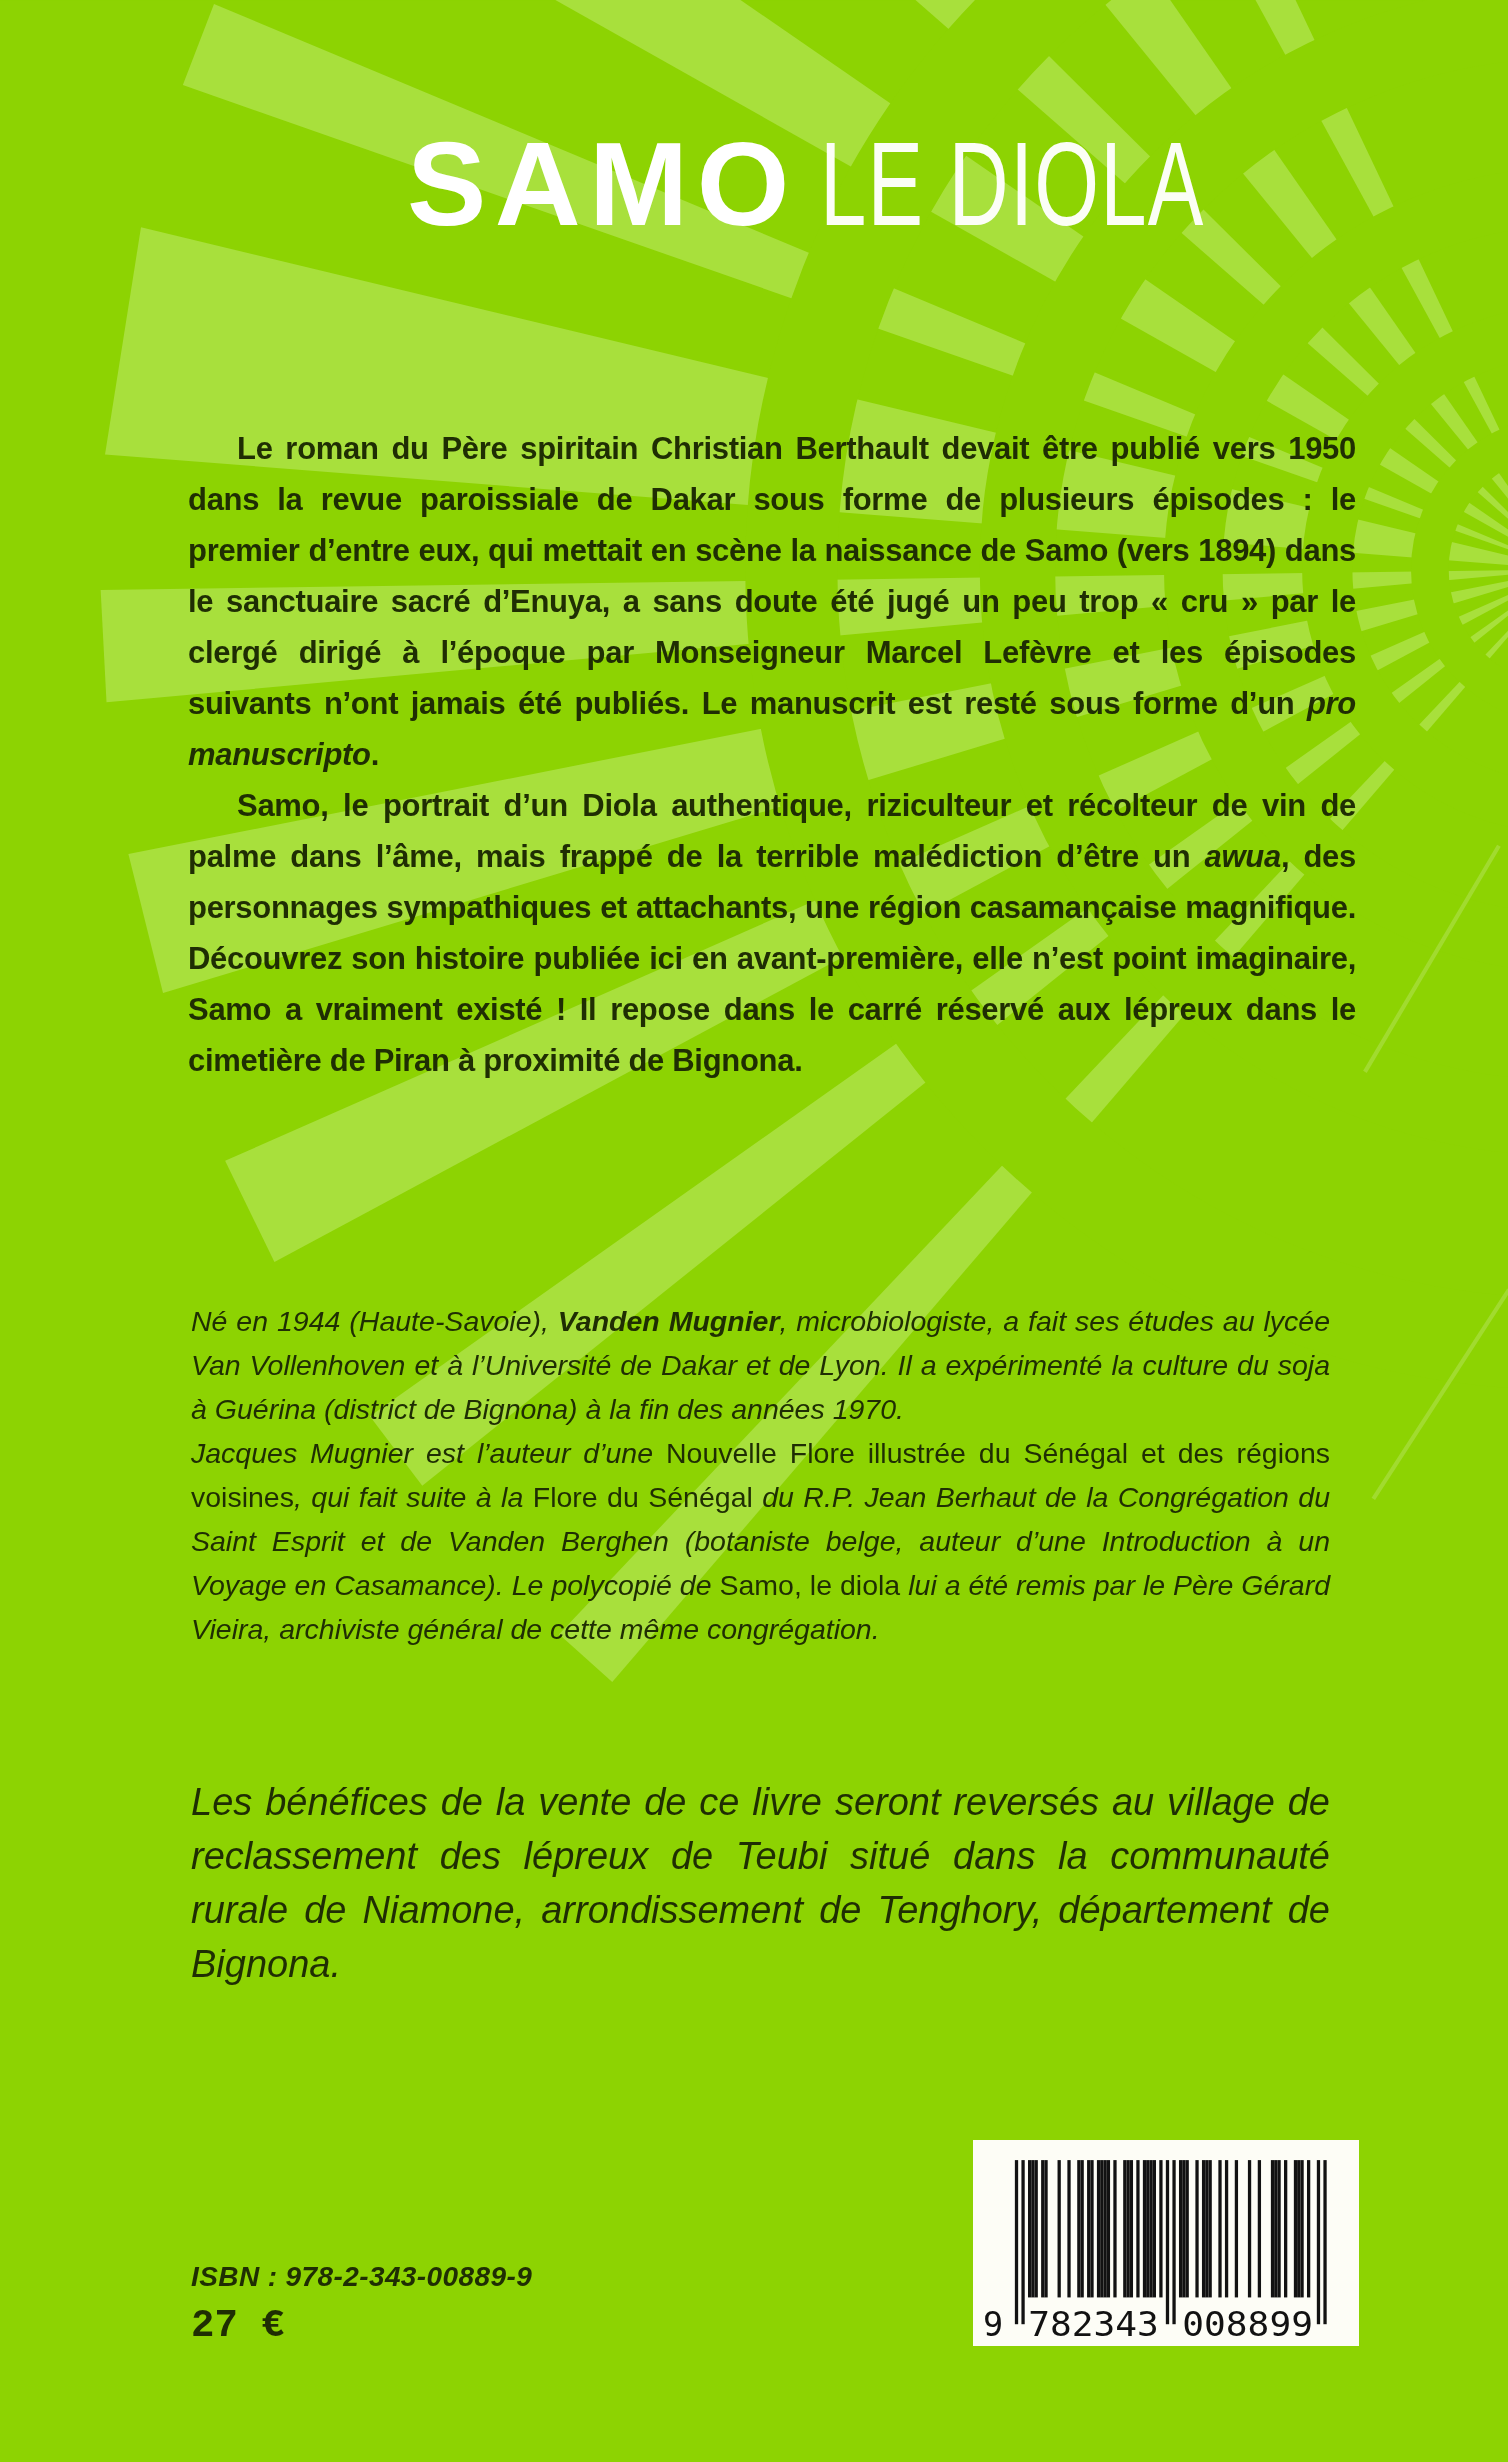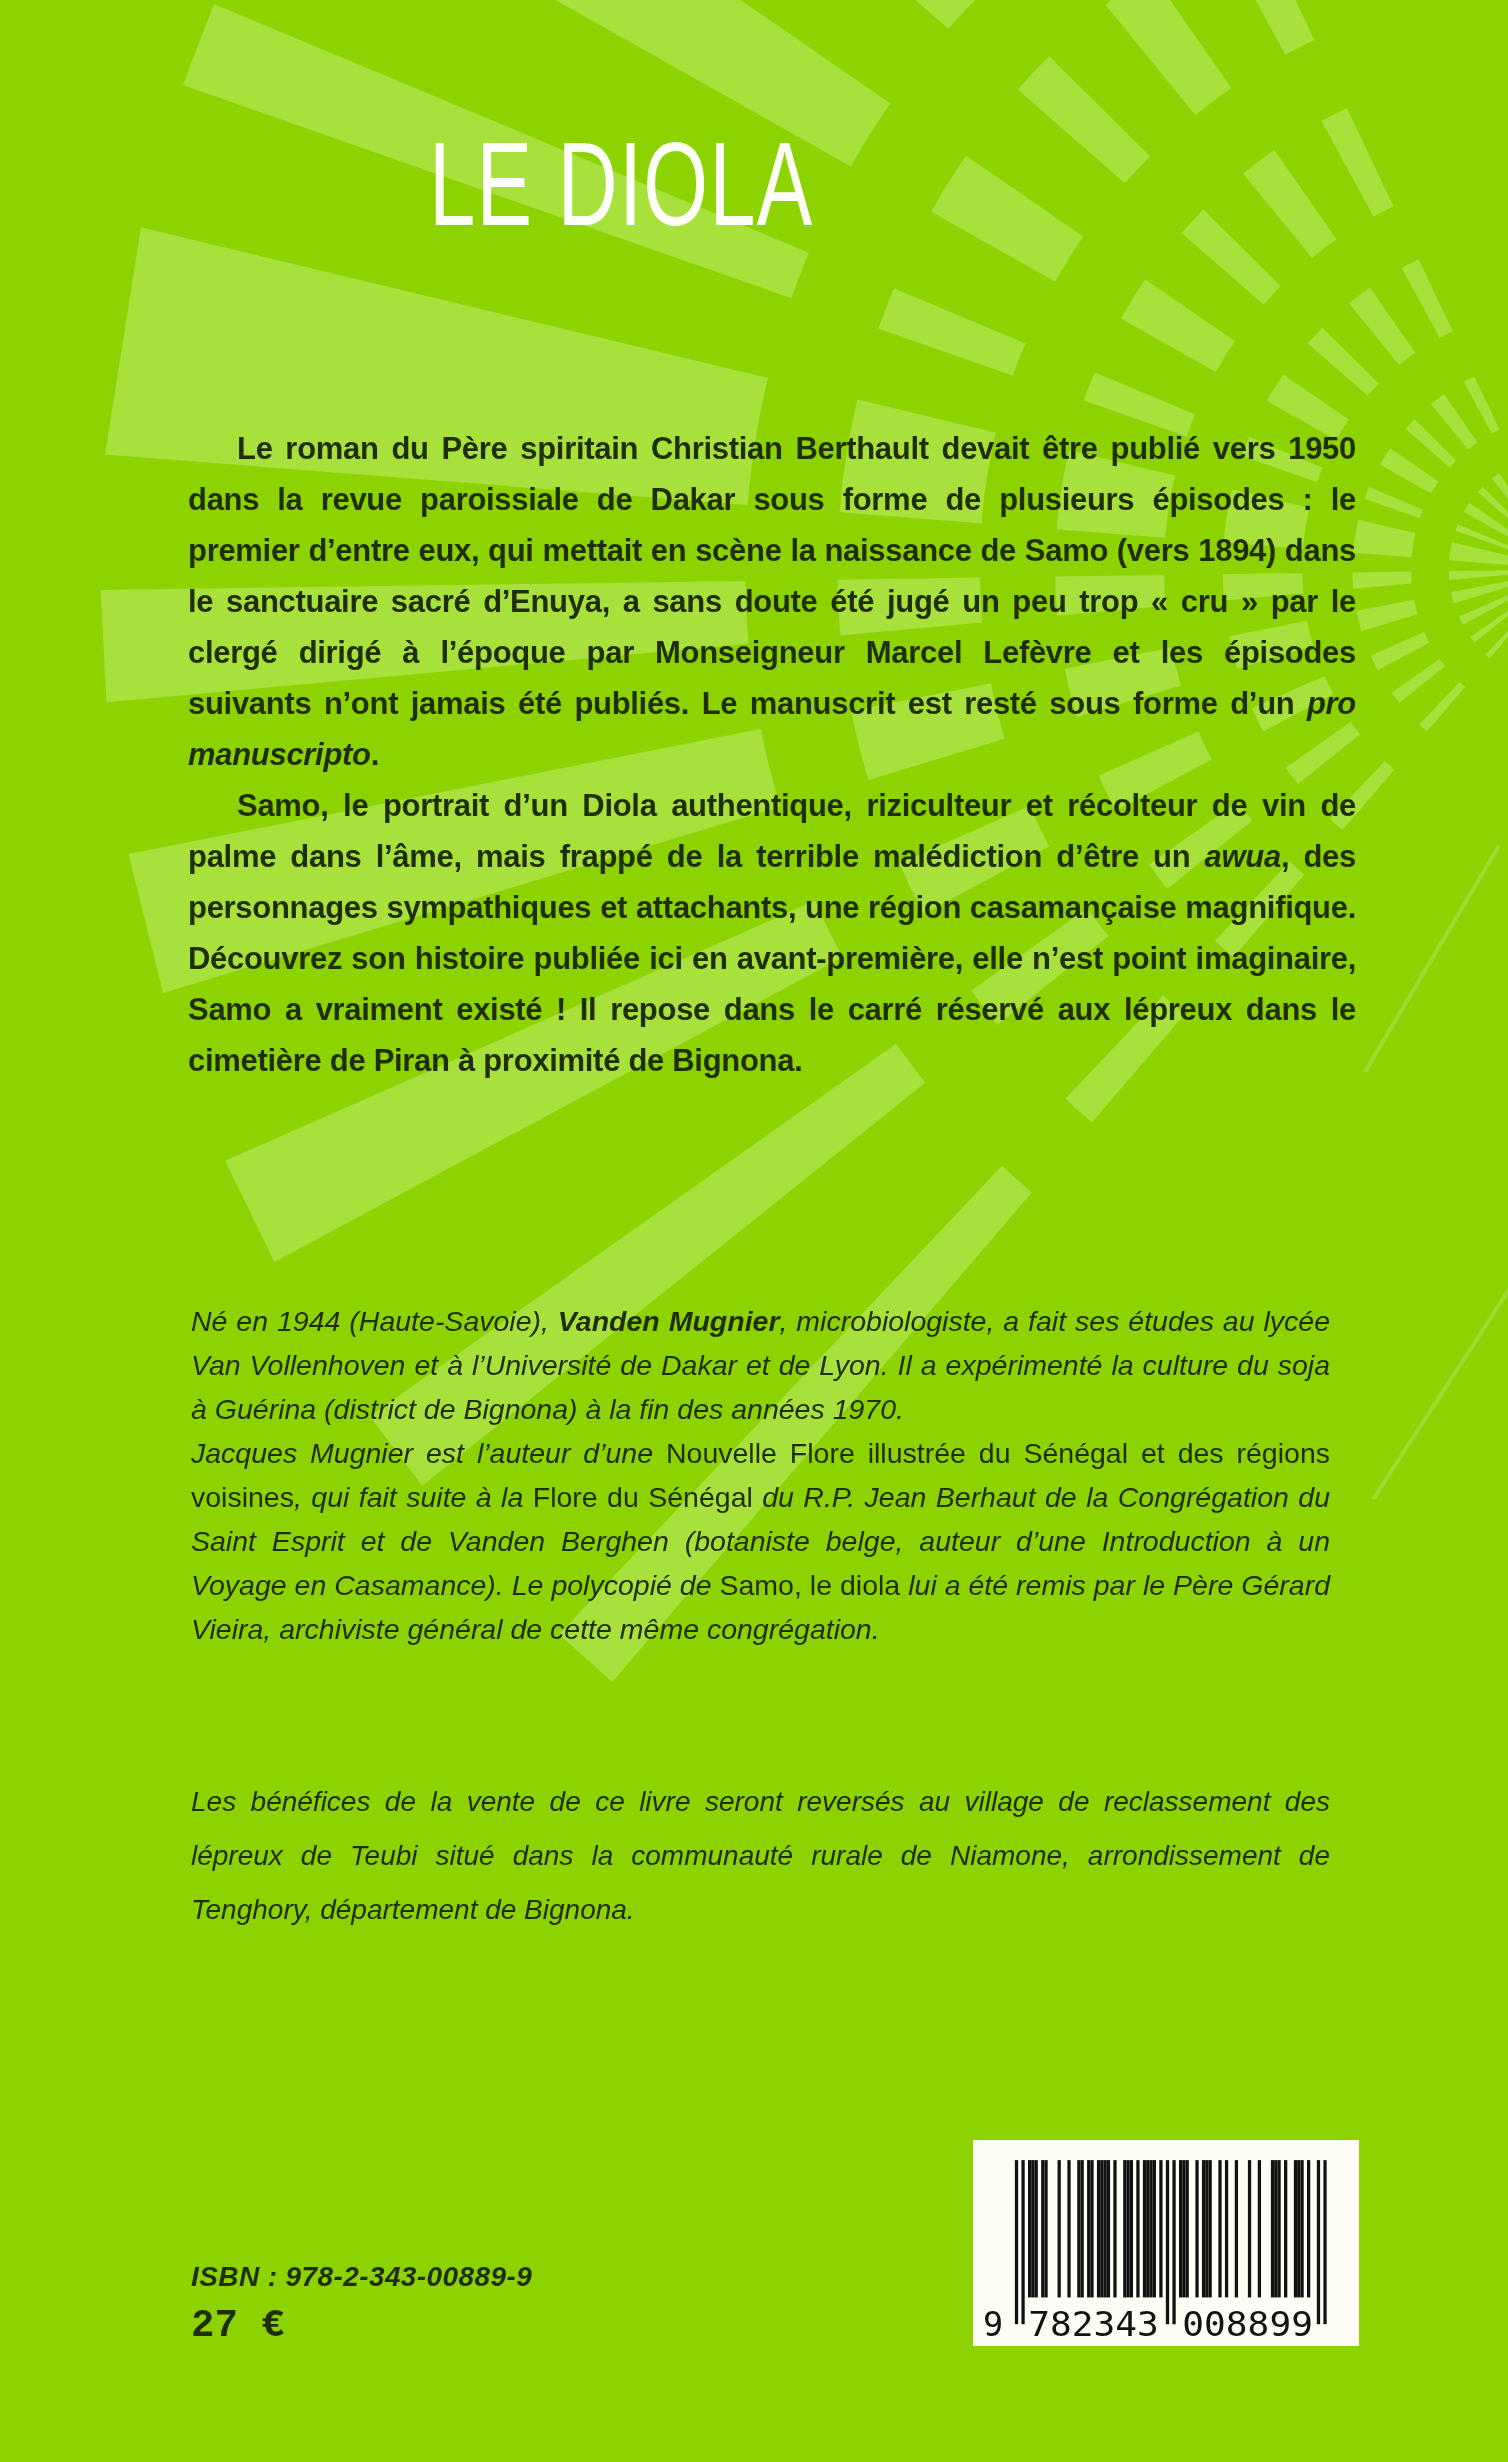--- a/index.html
+++ b/index.html
@@ -45,21 +45,21 @@
   }
   .synopsis p{text-indent:49px;}
 
   .bio{
     position:absolute;left:191px;top:1299px;width:1139px;
     font-size:28.5px;font-weight:400;line-height:44px;
     text-align:justify;
   }
   .charity{
     position:absolute;left:191px;top:1775px;width:1139px;
-    font-size:28px;font-weight:400;line-height:54px;
+    font-size:38px;font-weight:400;line-height:54px;
     text-align:justify;
   }
   .it{font-style:italic;}
   .bd{font-weight:700;}
 
   .isbn{
     position:absolute;left:191px;top:2261px;
     font-size:28px;font-weight:700;letter-spacing:0.4px;font-style:italic;
   }
   .price{
@@ -100,20 +100,21 @@
         <circle cx="1870" cy="680" r="655" fill="none" style="stroke:var(--background);stroke-width:90"></circle>
         <circle cx="1870" cy="680" r="925" fill="none" style="stroke:var(--background);stroke-width:110"></circle>
       </g>
     <g id="highlight-streaks">
         <line x1="1790" y1="1010" x2="1630" y2="1280" style="stroke:rgba(255,255,255,0.18);stroke-width:5"></line>
         <line x1="1802" y1="1540" x2="1640" y2="1790" style="stroke:rgba(255,255,255,0.18);stroke-width:5"></line>
       </g>
   </svg>
 
   <div class="title">
+    <span class="title-main">SAMO</span>
     <span class="title-sub">LE DIOLA</span>
   </div>
 
   <div class="synopsis">
     <p><span>Le roman du Père spiritain Christian Berthault devait être publié vers 1950 dans la revue paroissiale de Dakar sous forme de plusieurs épisodes : le premier d’entre eux, qui mettait en scène la naissance de Samo (vers 1894) dans le sanctuaire sacré d’Enuya, a sans doute été jugé un peu trop « cru » par le clergé dirigé à l’époque par Monseigneur Marcel Lefèvre et les épisodes suivants n’ont jamais été publiés. Le manuscrit est resté sous forme d’un </span><span class="it">pro manuscripto</span><span>.</span></p>
     <p><span>Samo, le portrait d’un Diola authentique, riziculteur et récolteur de vin de palme dans l’âme, mais frappé de la terrible malédiction d’être un </span><span class="it">awua</span><span>, des personnages sympathiques et attachants, une région casamançaise magnifique. Découvrez son histoire publiée ici en avant-première, elle n’est point imaginaire, Samo a vraiment existé ! Il repose dans le carré réservé aux lépreux dans le cimetière de Piran à proximité de Bignona.</span></p>
   </div>
 
   <div class="bio">
     <p><span class="it">Né en 1944 (Haute-Savoie), </span><span class="it bd">Vanden Mugnier</span><span class="it">, microbiologiste, a fait ses études au lycée Van Vollenhoven et à l’Université de Dakar et de Lyon. Il a expérimenté la culture du soja à Guérina (district de Bignona) à la fin des années 1970.</span></p>

